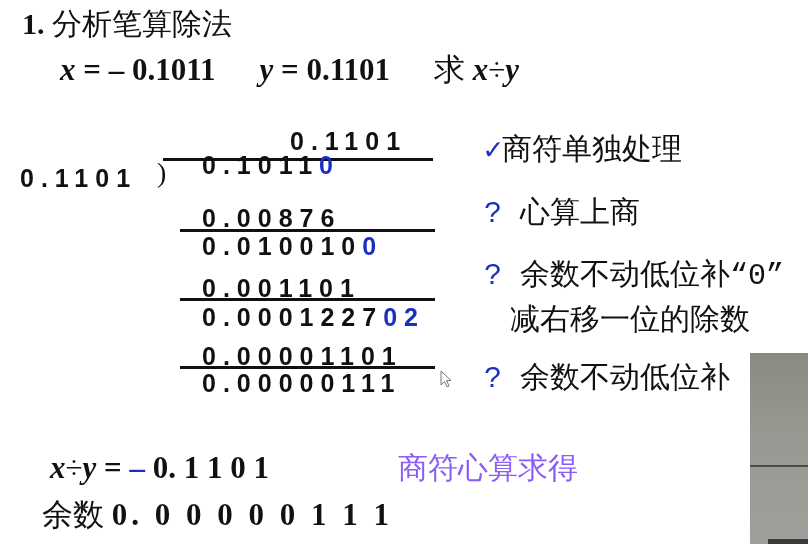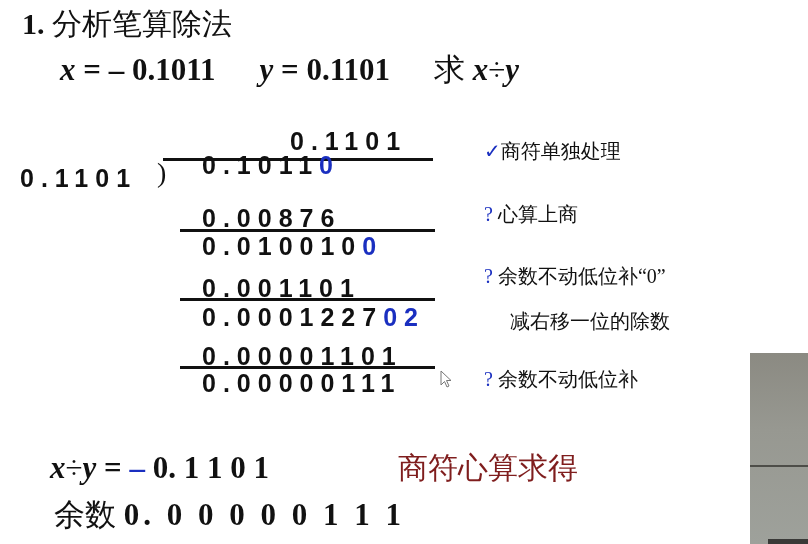--- a/index.html
+++ b/index.html
@@ -14,27 +14,27 @@
   .title .num { font-weight:bold; }
   .problem { left:60px; top:50px; font-size:31px; line-height:40px; font-weight:bold; }
   .problem i { font-style:italic; }
   .problem .cn { font-weight:normal; }
   .gap { display:inline-block; width:44px; }
   .digits { font-family:Liberation Sans, sans-serif; font-weight:bold; font-size:25px; letter-spacing:7px; line-height:30px; }
   .blue { color:#1a2fc0; }
   .hline { position:absolute; height:3px; background:#111111; }
   .divisor { left:20px; top:163px; }
   .bracket { left:157px; top:158px; font-size:28px; line-height:30px; font-weight:normal; }
-  .bullet { font-size:20px; line-height:34px; font-family:Liberation Serif, serif; }
+  .bullet { font-size:30px; line-height:34px; font-family:Liberation Mono, monospace; }
   .qmark { color:#1a2fc0; }
   .check { color:#1a2fc0; }
   .result { left:50px; top:448px; font-size:31px; line-height:40px; font-weight:bold; }
   .result i { font-style:italic; }
-  .result-note { left:398px; top:448px; font-size:30px; line-height:40px; color:#7f1d1d; }
-  .remainder { left:54px; top:495px; font-size:31px; line-height:40px; }
+  .result-note { left:398px; top:448px; font-size:30px; line-height:40px; color:#8b5cf6; }
+  .remainder { left:42px; top:495px; font-size:31px; line-height:40px; }
   .remainder .val { font-weight:bold; letter-spacing:4px; }
   .cursor { left:440px; top:370px; width:14px; height:20px; }
   .video { position:absolute; left:750px; top:353px; width:58px; height:191px;
     background:linear-gradient(180deg,#8b8a82 0%,#979891 40%,#9ea19b 100%); }
   .video .seam { position:absolute; left:0; right:0; top:112px; height:2px; background:#4d4d48; }
   .video .dark { position:absolute; left:18px; right:0; bottom:0; height:5px; background:#3a3a38; }
 </style>
 </head>
 <body>
 

